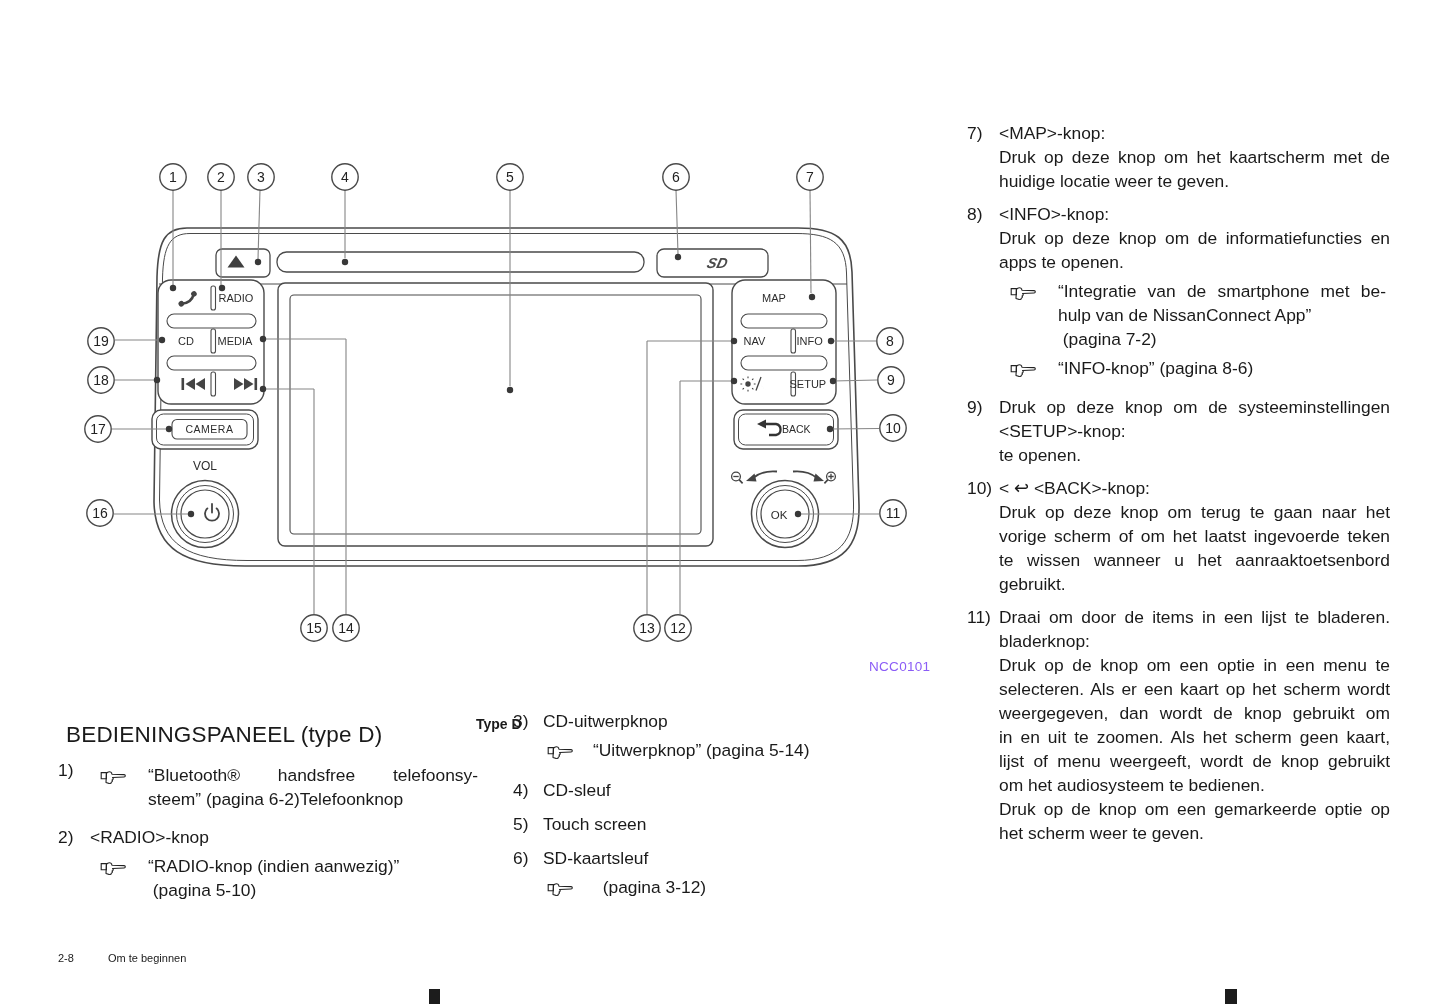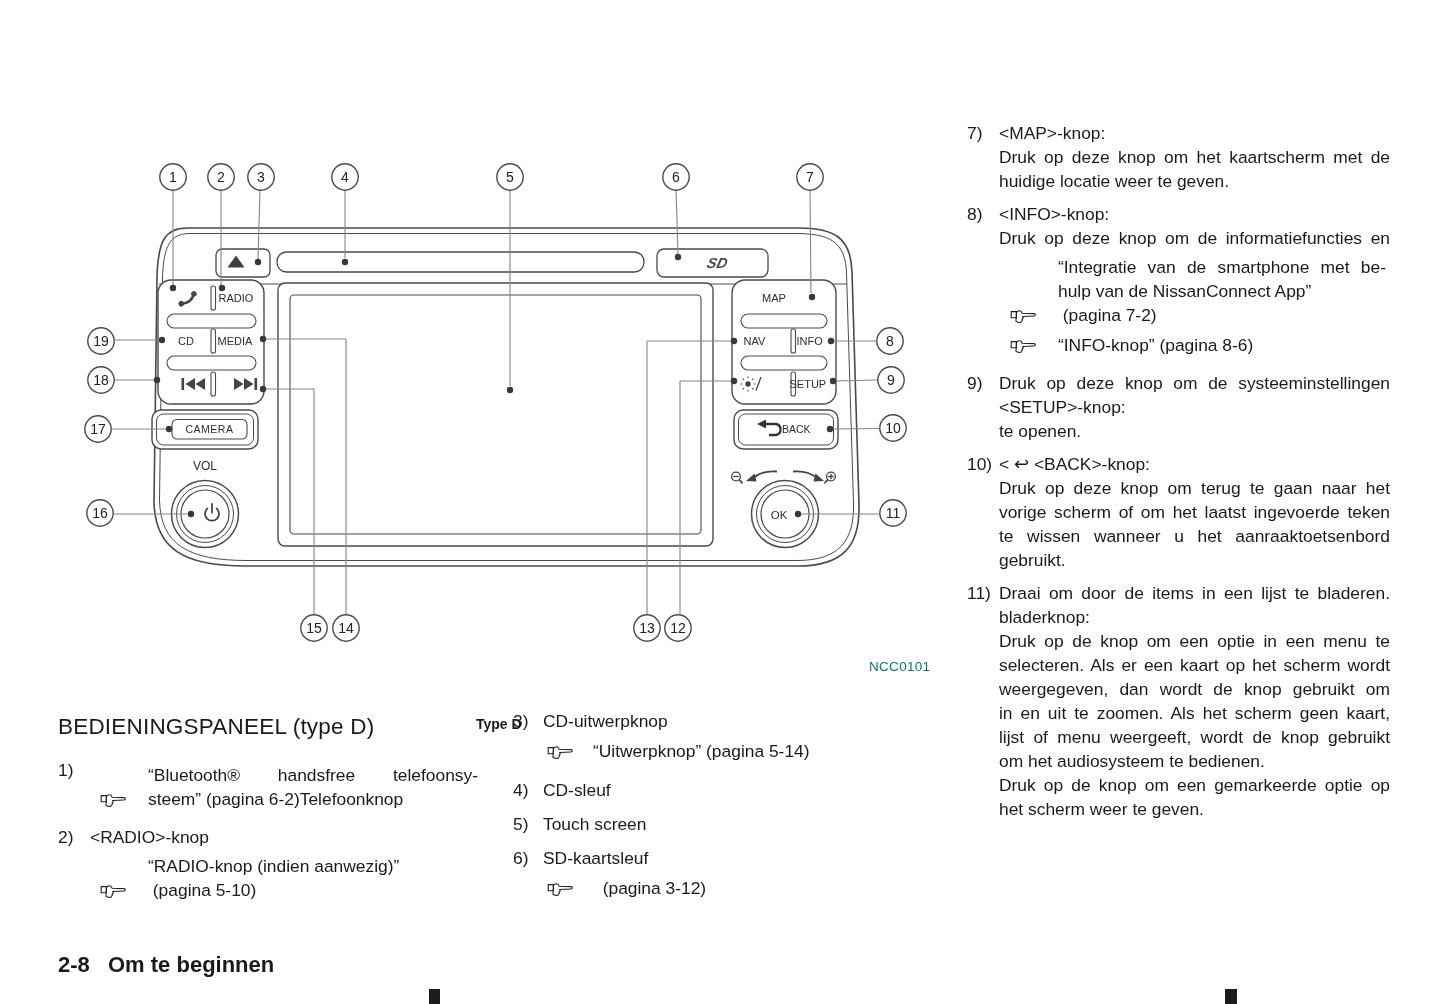--- a/index.html
+++ b/index.html
@@ -14,29 +14,29 @@
   #col-right{left:967px;top:121px;width:423px}
   .item{display:flex;margin-bottom:9px}
   #col-mid .item{margin-bottom:10px}
   .num{flex:0 0 32px;font-size:17.4px;line-height:24px}
   #col-mid .num{flex:0 0 30px}
   .cont{flex:1;min-width:0}
   .ln{font-size:17.4px;line-height:24px;text-align:justify;text-align-last:justify}
   .ln.last{text-align-last:left}
   .b{font-weight:normal}
   .ic{font-family:"DejaVu Sans","Liberation Sans",sans-serif;font-size:18px}
-  .ref{display:flex;align-items:flex-end;margin:5px 4px 5px 10px}
+  .ref{display:flex;align-items:flex-start;margin:5px 4px 5px 10px}
   #col-right .ref{margin-left:11px}
   #col-mid .ref{margin-left:4px}
   .hand{flex:0 0 48px;padding-top:4px}
   #col-mid .hand{flex:0 0 46px}
   .reftext{flex:1;min-width:0}
   #caption{position:absolute;left:476px;top:716px;font-size:14px;font-weight:bold}
-  #figcode{position:absolute;left:869px;top:659px;font-size:13.5px;color:#0f766e;letter-spacing:.3px}
-  #footer{position:absolute;left:58px;top:952px;font-size:22px;font-weight:bold}
+  #figcode{position:absolute;left:869px;top:659px;font-size:13.5px;color:#8b5cf6;letter-spacing:.3px}
+  #footer{position:absolute;left:58px;top:952px;font-size:11px;font-weight:normal}
   #footer .pn{display:inline-block;width:50px}
   .mark{position:absolute;background:#1c1c1c}
   #mark-l{left:429px;top:989px;width:11px;height:15px}
   #mark-r{left:1225px;top:989px;width:12px;height:15px}
 </style>
 </head>
 <body>
 
 <svg id="diagram" width="1445" height="1004" viewBox="0 0 1445 1004">
 
@@ -270,21 +270,21 @@
       </g>
       <g>
         <circle cx="101" cy="341" r="13.2" fill="#fff" stroke="#4a4a4a" stroke-width="1.4"></circle>
         <text x="101" y="346" text-anchor="middle" font-size="14" fill="#222">19</text>
       </g>
     </g>
 </svg>
 
 <div id="caption">Type D</div>
 <div id="figcode">NCC0101</div>
-<h1 id="heading" style="font-weight:normal;margin:0">BEDIENINGSPANEEL (type D)</h1>
+<h1 id="heading" style="font-weight:normal;margin:8px">BEDIENINGSPANEEL (type D)</h1>
 
 <div id="col-left" class="col">
     <div class="item">
       <span class="num">1)</span>
       <div class="cont">
         <div class="ref">
           <span class="hand"><svg width="27" height="17" viewBox="0 0 27 17">
               <path d="M1.2,5.6 H6.4 V11.8 H1.2 Z" fill="none" stroke="#222" stroke-width="1.1"></path>
               <path d="M6.4,6.4 C8,4.2 11,4.3 11.6,6 l0.3,1.2 12.2,0.4 c1.6,0.1 1.6,2.3 0,2.4 l-11.6,0.5 c1.1,0.7 0.9,2.2 -0.5,2.5 c0.8,0.8 0.3,2.1 -0.9,2.2 c0.4,0.9 -0.6,1.8 -1.7,1.4 l-3.4,-1.2 Z" fill="none" stroke="#222" stroke-width="1.1" stroke-linejoin="round"></path>
             </svg></span>
@@ -363,20 +363,21 @@
         <div class="ln last"><span class="b">&lt;MAP&gt;</span><span>-knop:</span></div>
         <div class="ln">Druk op deze knop om het kaartscherm met de</div>
         <div class="ln last">huidige locatie weer te geven.</div>
       </div>
     </div>
     <div class="item">
       <span class="num">8)</span>
       <div class="cont">
         <div class="ln last"><span class="b">&lt;INFO&gt;</span><span>-knop:</span></div>
         <div class="ln">Druk op deze knop om de informatiefuncties en</div>
+        <div class="ln last">apps te openen.</div>
         <div class="ref">
           <span class="hand"><svg width="27" height="17" viewBox="0 0 27 17">
               <path d="M1.2,5.6 H6.4 V11.8 H1.2 Z" fill="none" stroke="#222" stroke-width="1.1"></path>
               <path d="M6.4,6.4 C8,4.2 11,4.3 11.6,6 l0.3,1.2 12.2,0.4 c1.6,0.1 1.6,2.3 0,2.4 l-11.6,0.5 c1.1,0.7 0.9,2.2 -0.5,2.5 c0.8,0.8 0.3,2.1 -0.9,2.2 c0.4,0.9 -0.6,1.8 -1.7,1.4 l-3.4,-1.2 Z" fill="none" stroke="#222" stroke-width="1.1" stroke-linejoin="round"></path>
             </svg></span>
           <div class="reftext">
             <div class="ln">“Integratie van de smartphone met be-</div>
             <div class="ln last">hulp van de NissanConnect App”</div>
             <div class="ln last">&nbsp;(pagina 7-2)</div>
           </div>

